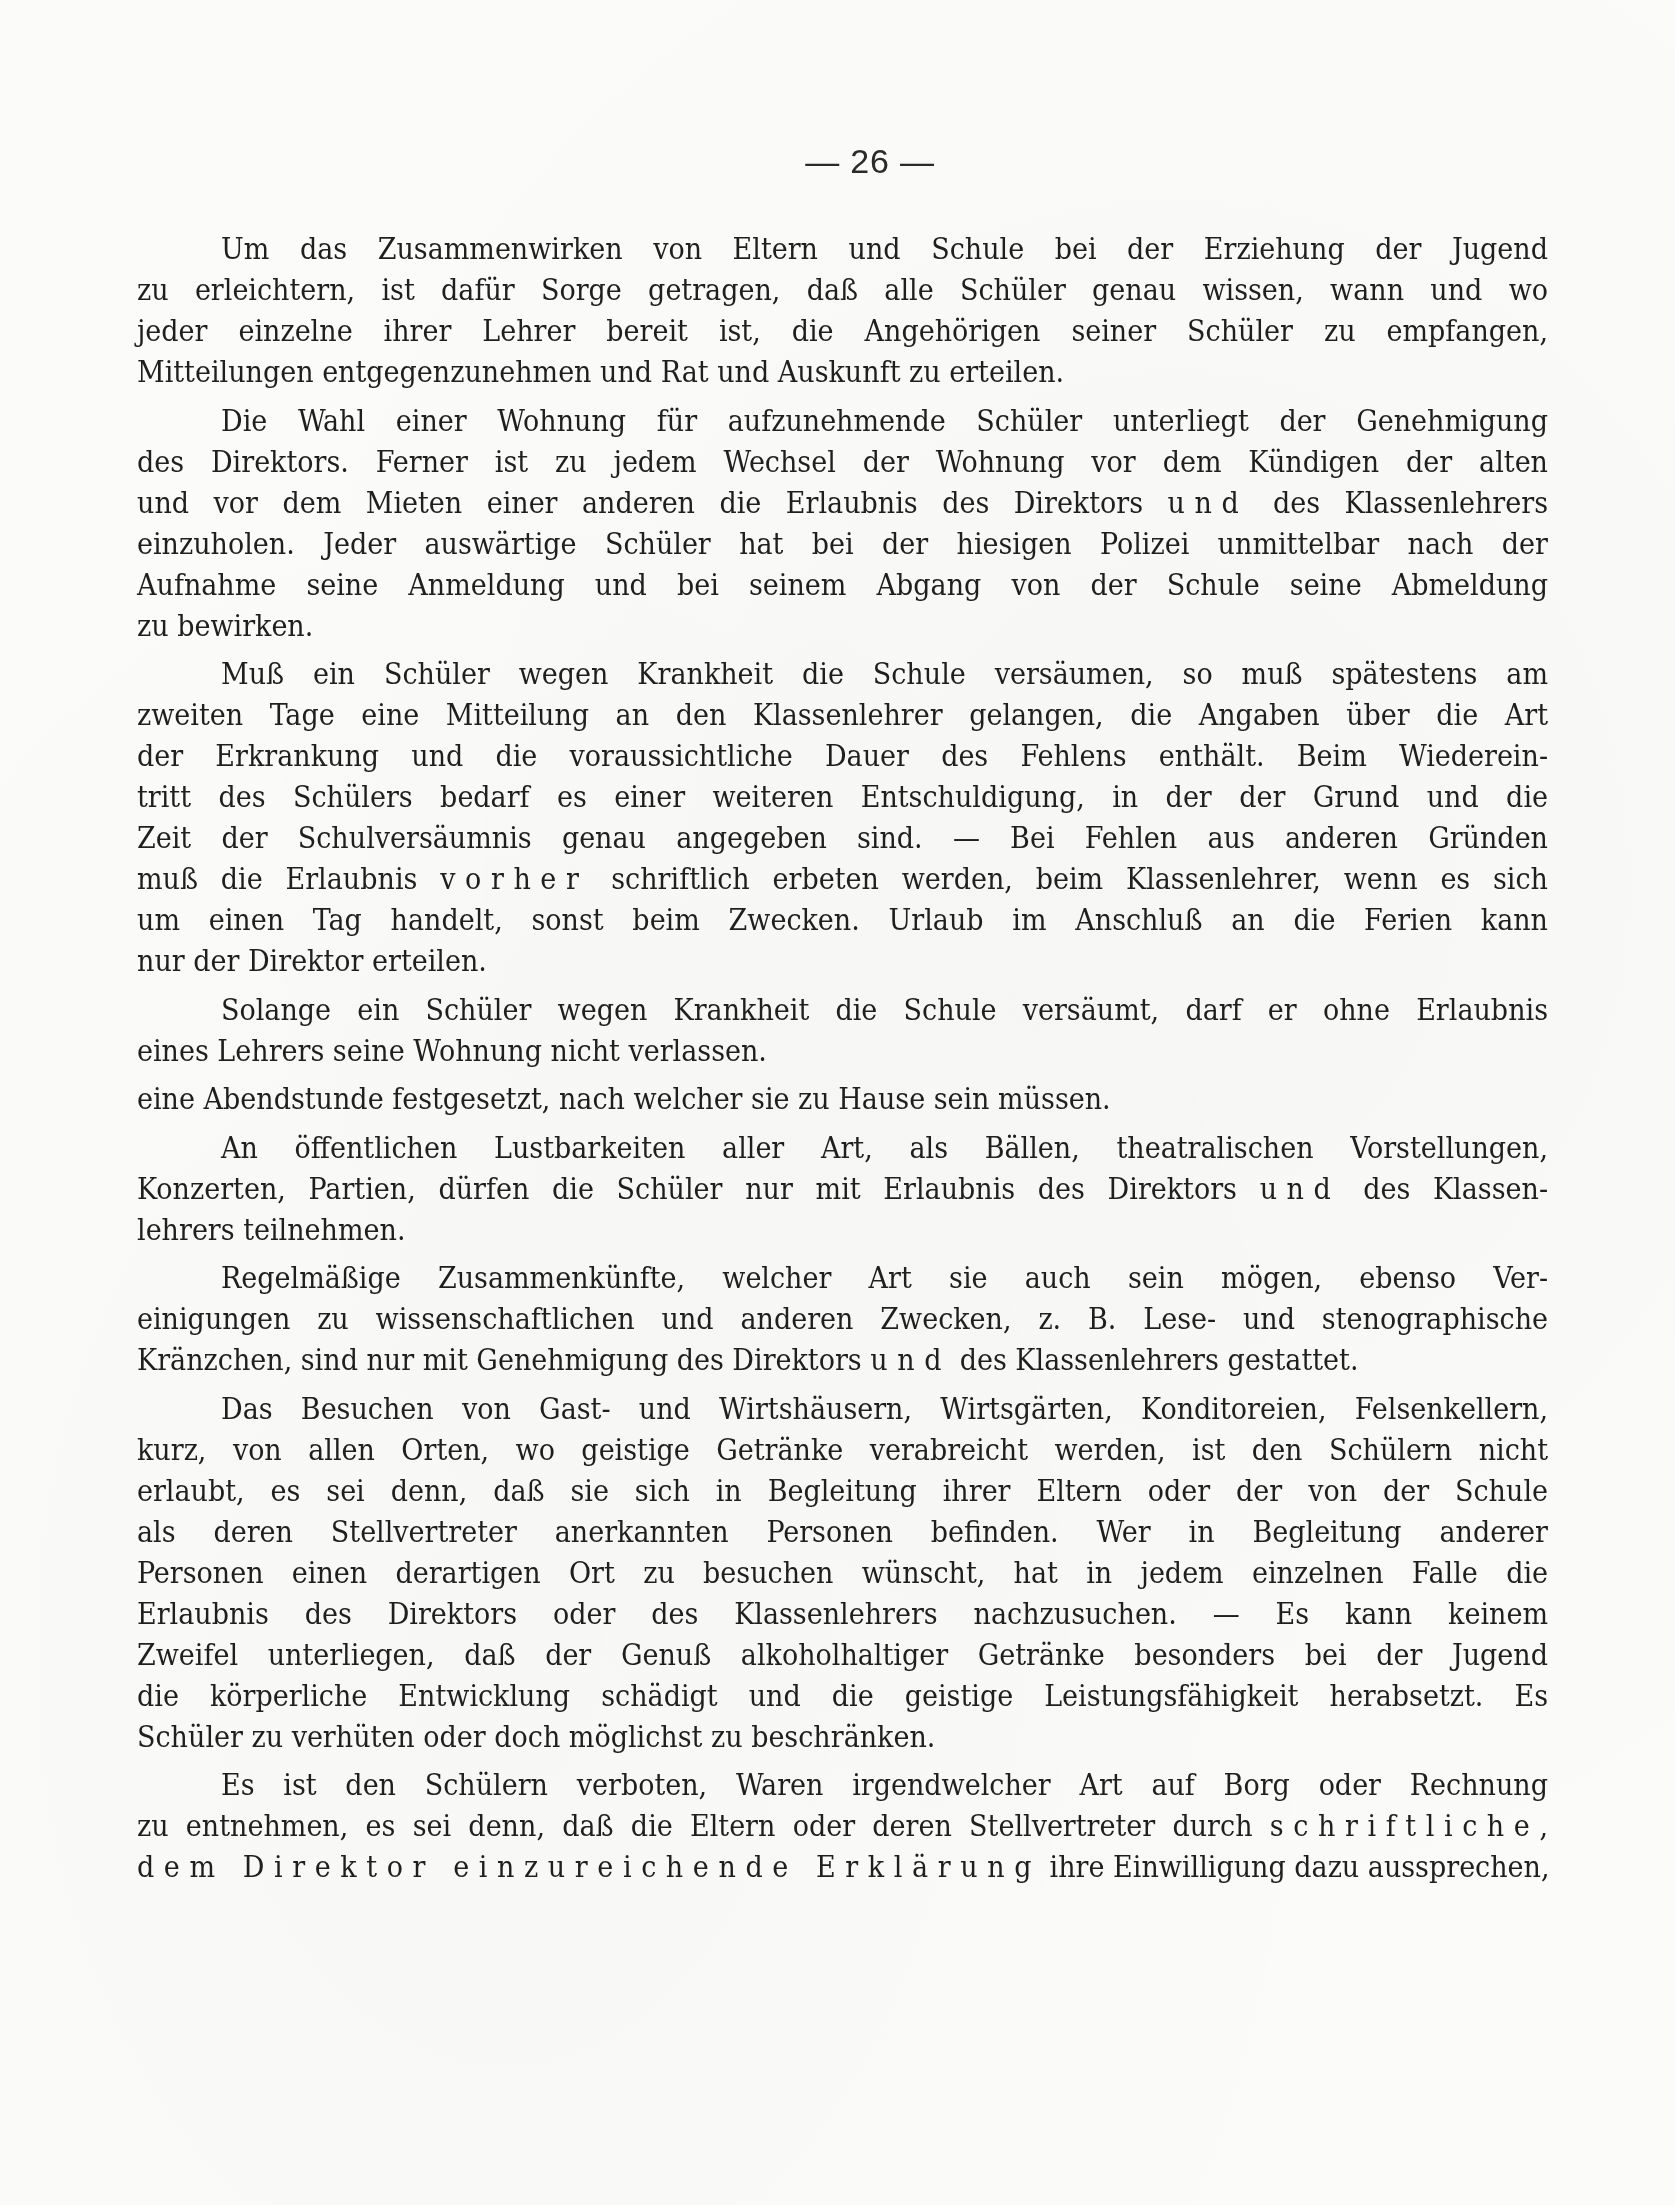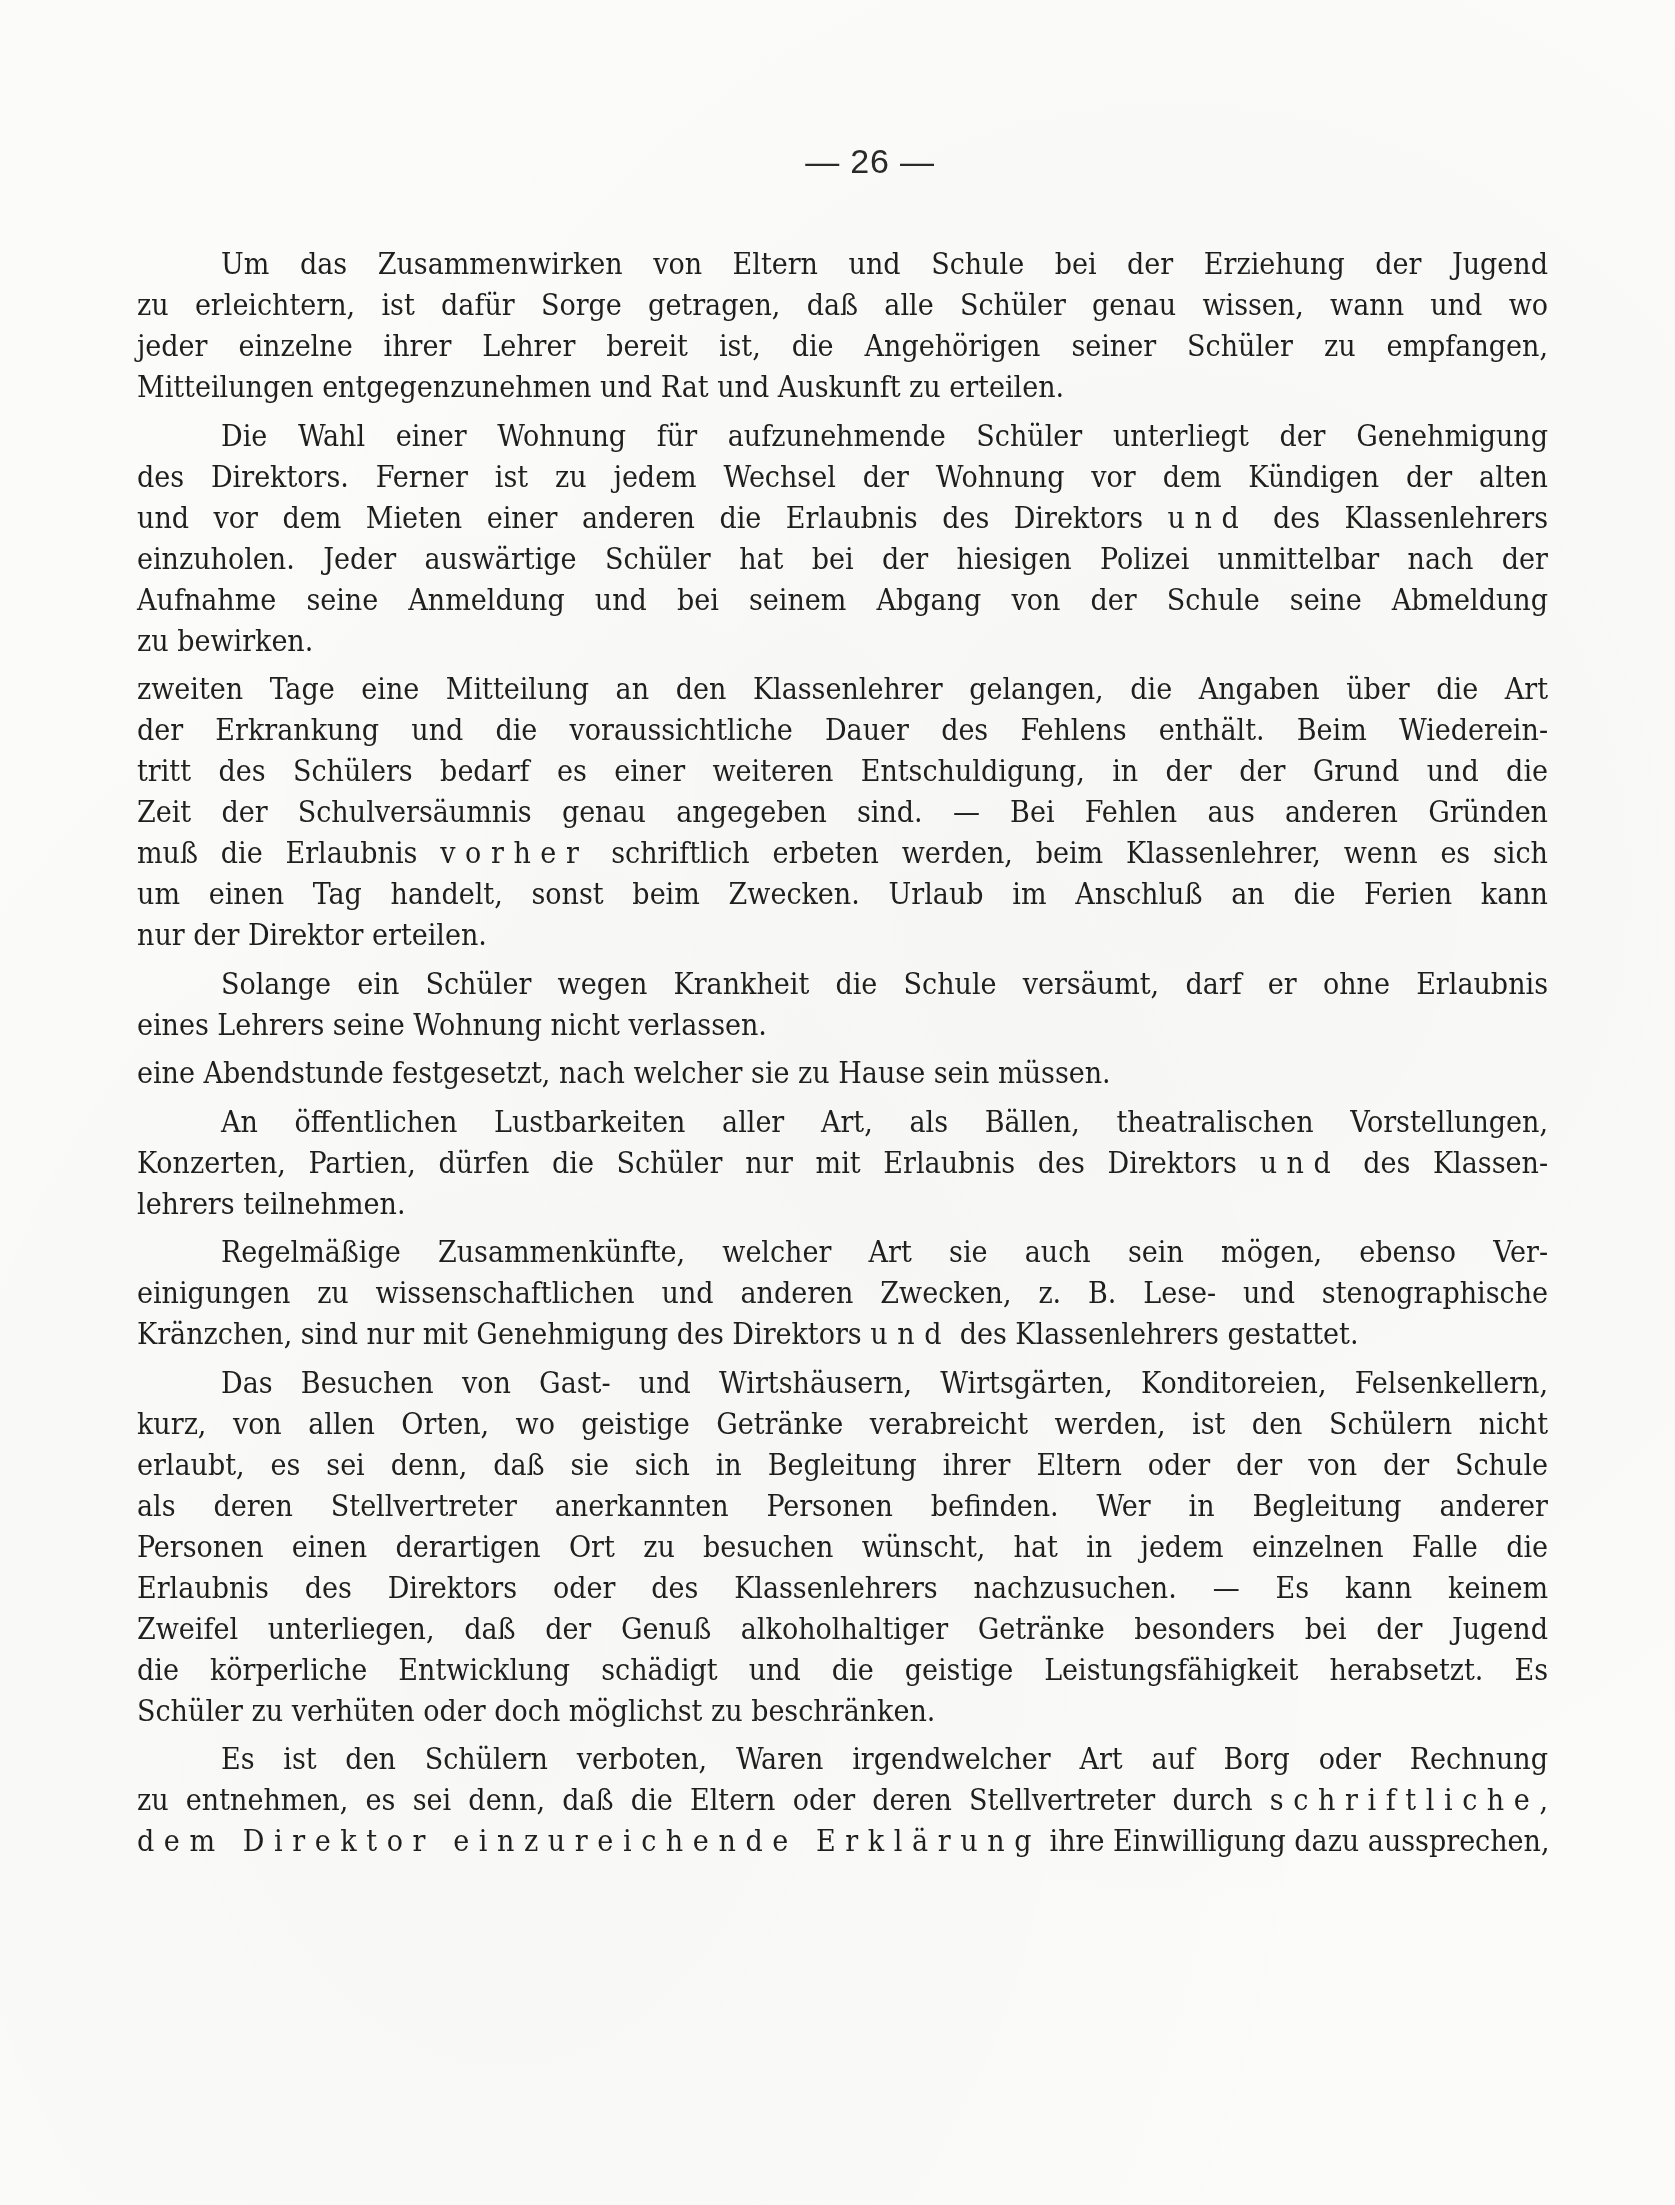--- a/index.html
+++ b/index.html
@@ -32,21 +32,21 @@
       text-align: center;
       font-family: "Liberation Sans", sans-serif;
       font-size: 34px;
       letter-spacing: 0.8px;
       color: #2a2a28;
       padding-left: 32px;
     }
     .body-text {
       position: absolute;
       left: 137px;
-      top: 243px;
+      top: 228px;
       width: 1411px;
       font-family: "DejaVu Serif", "Liberation Serif", serif;
       font-size: 30px;
       line-height: 41px;
       text-align: justify;
       text-align-last: left;
       color: #1f1f1d;
       font-stretch: condensed;
     }
     .para {
@@ -86,20 +86,21 @@
       </div>
       <div class="para">
         <span class="line first"><span>Die Wahl einer Wohnung für aufzunehmende Schüler unterliegt der Genehmigung</span></span>
         <span class="line"><span>des Direktors.  Ferner ist zu jedem Wechsel der Wohnung vor dem Kündigen der alten</span></span>
         <span class="line"><span>und vor dem Mieten einer anderen die Erlaubnis des Direktors </span><span class="spaced">und</span><span> des Klassenlehrers</span></span>
         <span class="line"><span>einzuholen.  Jeder auswärtige Schüler hat bei der hiesigen Polizei unmittelbar nach der</span></span>
         <span class="line"><span>Aufnahme seine Anmeldung und bei seinem Abgang von der Schule seine Abmeldung</span></span>
         <span class="line last"><span>zu bewirken.</span></span>
       </div>
       <div class="para">
+        <span class="line first"><span>Muß ein Schüler wegen Krankheit die Schule versäumen, so muß spätestens am</span></span>
         <span class="line"><span>zweiten Tage eine Mitteilung an den Klassenlehrer gelangen, die Angaben über die Art</span></span>
         <span class="line"><span>der Erkrankung und die voraussichtliche Dauer des Fehlens enthält.  Beim Wiederein-</span></span>
         <span class="line"><span>tritt des Schülers bedarf es einer weiteren Entschuldigung, in der der Grund und die</span></span>
         <span class="line"><span>Zeit der Schulversäumnis genau angegeben sind. — Bei Fehlen aus anderen Gründen</span></span>
         <span class="line"><span>muß die Erlaubnis </span><span class="spaced">vorher</span><span> schriftlich erbeten werden, beim Klassenlehrer, wenn es sich</span></span>
         <span class="line"><span>um einen Tag handelt, sonst beim Zwecken.  Urlaub im Anschluß an die Ferien kann</span></span>
         <span class="line last"><span>nur der Direktor erteilen.</span></span>
       </div>
       <div class="para">
         <span class="line first"><span>Solange ein Schüler wegen Krankheit die Schule versäumt, darf er ohne Erlaubnis</span></span>

